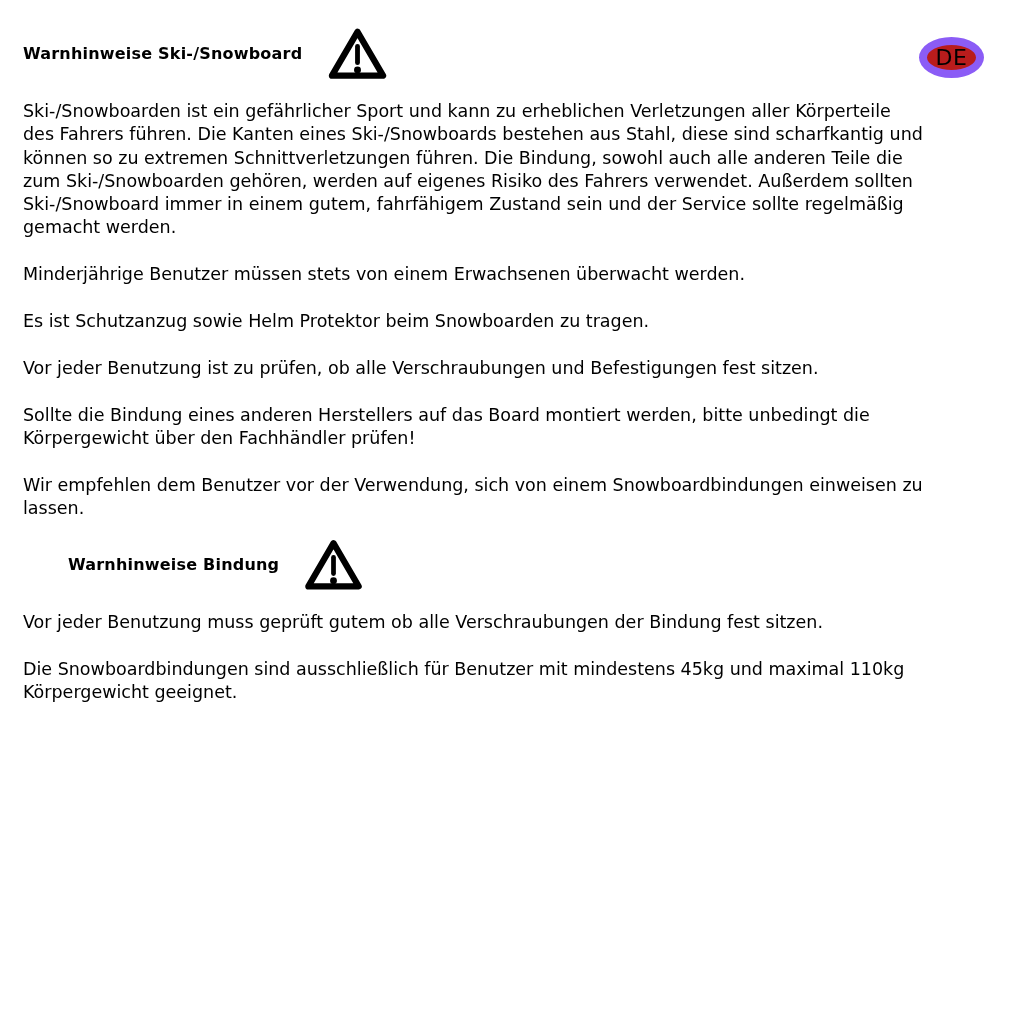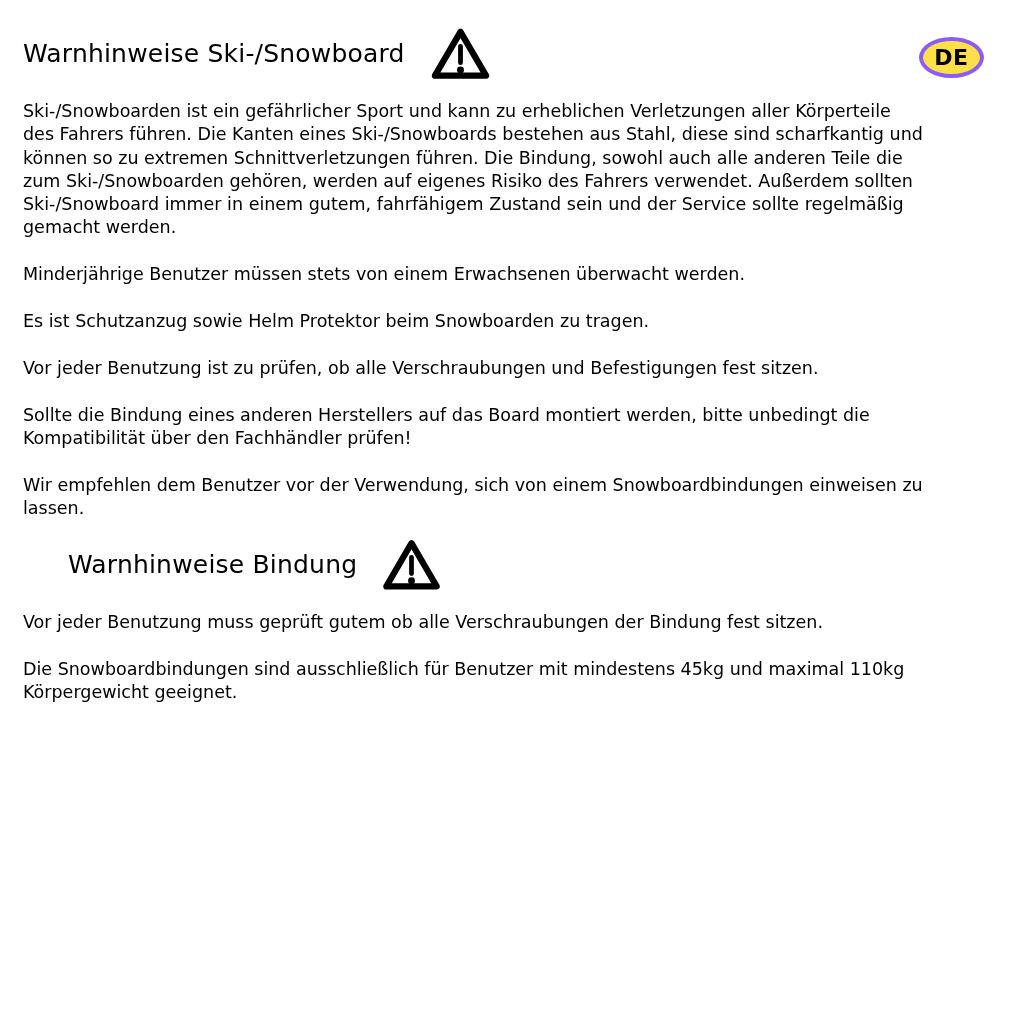--- a/index.html
+++ b/index.html
@@ -19,23 +19,23 @@
   }
 
   .section-header {
     display: flex;
     align-items: center;
     gap: 26px;
   }
 
   .section-header h1 {
     margin: 0;
-    font-size: 25px;
+    font-size: 16px;
     line-height: 24px;
-    font-weight: normal;
+    font-weight: bold;
     letter-spacing: 0.2px;
   }
 
   .warning-icon { flex: 0 0 auto; display: block; }
   .warning-icon svg { display: block; }
 
   .section-header.first { margin-bottom: 19px; }
   .section-header.second { margin-top: -7px; margin-bottom: 18px; margin-left: 45px; }
 
   .paragraphs p {
@@ -43,29 +43,29 @@
     white-space: pre-wrap;
   }
 
   .lang-badge {
     position: absolute;
     top: 37px;
     right: 43px;
     width: 65px;
     height: 41px;
     box-sizing: border-box;
-    border: 4px solid #8b5cf6;
+    border: 8px solid #8b5cf6;
     border-radius: 50%;
     display: flex;
     align-items: center;
     justify-content: center;
-    font-weight: bold;
+    font-weight: normal;
     font-size: 22px;
     letter-spacing: 0.5px;
-    background: #fde047;
+    background: #b91c1c;
   }
 </style>
 </head>
 <body>
 
 <div class="page">
 
   <div class="lang-badge">
     <span>DE</span>
   </div>
@@ -85,21 +85,21 @@
         <p>Ski-/Snowboarden ist ein gefährlicher Sport und kann zu erheblichen Verletzungen aller Körperteile
 des Fahrers führen. Die Kanten eines Ski-/Snowboards bestehen aus Stahl, diese sind scharfkantig und
 können so zu extremen Schnittverletzungen führen. Die Bindung, sowohl auch alle anderen Teile die
 zum Ski-/Snowboarden gehören, werden auf eigenes Risiko des Fahrers verwendet. Außerdem sollten
 Ski-/Snowboard immer in einem gutem, fahrfähigem Zustand sein und der Service sollte regelmäßig
 gemacht werden.</p>
         <p>Minderjährige Benutzer müssen stets von einem Erwachsenen überwacht werden.</p>
         <p>Es ist Schutzanzug sowie Helm Protektor beim Snowboarden zu tragen.</p>
         <p>Vor jeder Benutzung ist zu prüfen, ob alle Verschraubungen und Befestigungen fest sitzen.</p>
         <p>Sollte die Bindung eines anderen Herstellers auf das Board montiert werden, bitte unbedingt die
-Kompatibilität über den Fachhändler prüfen!</p>
+Körpergewicht über den Fachhändler prüfen!</p>
         <p>Wir empfehlen dem Benutzer vor der Verwendung, sich von einem Snowboardbindungen einweisen zu
 lassen.</p>
       </div>
   </section>
 
   <section>
     <div class="section-header second">
       <h1>Warnhinweise Bindung</h1>
       <span class="warning-icon">
         <svg width="57" height="56" viewBox="0 0 60 56" aria-hidden="true">

